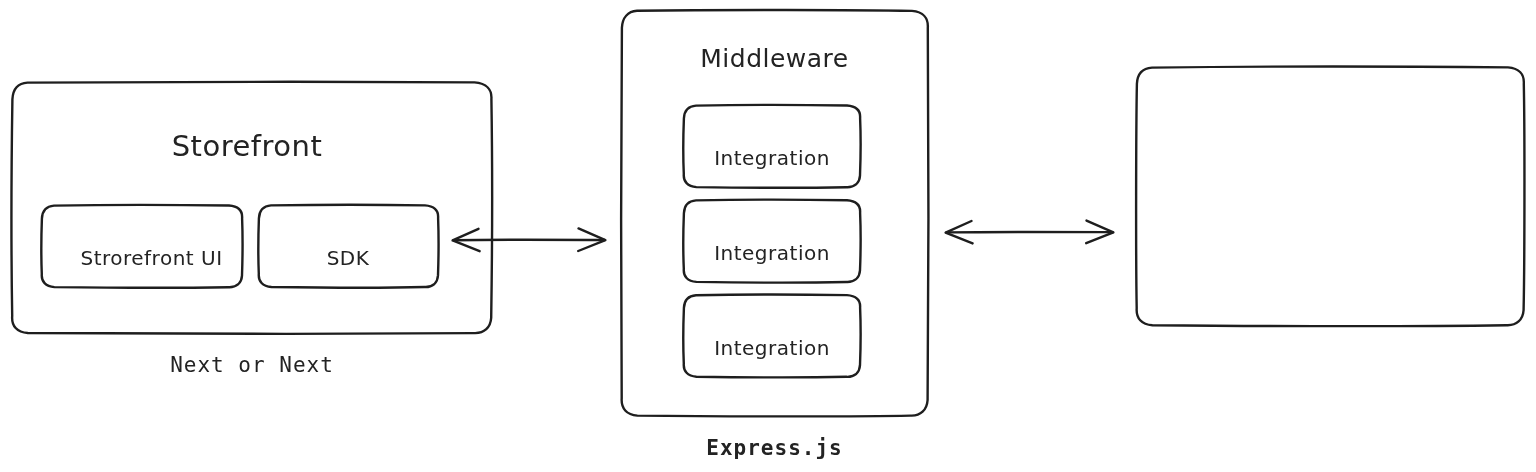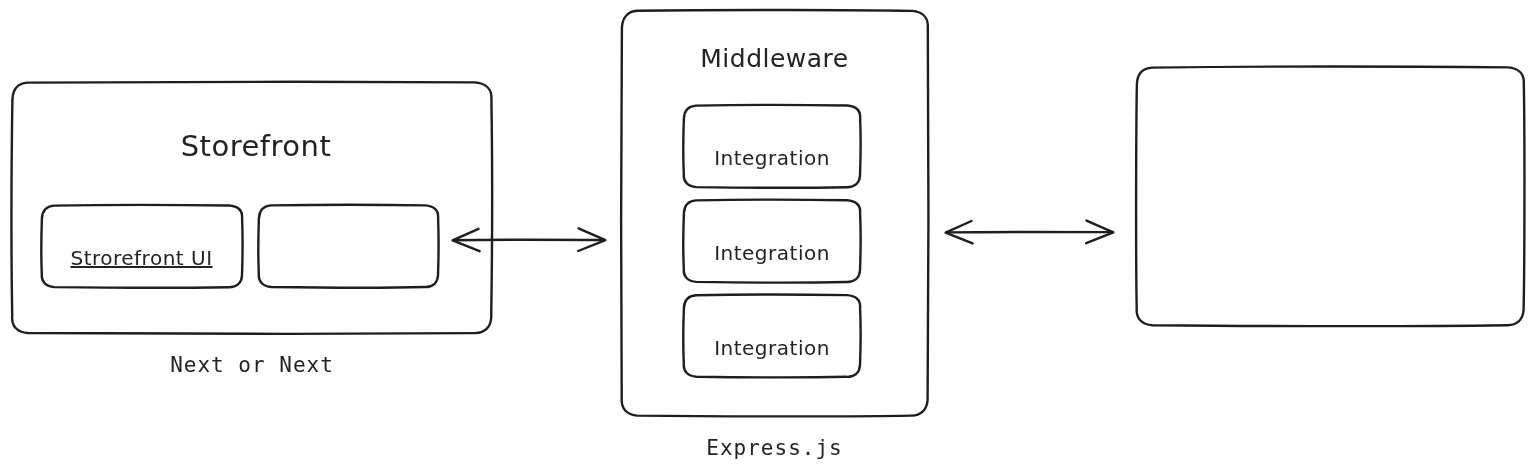--- a/index.html
+++ b/index.html
@@ -137,31 +137,32 @@
 
       <g>
         <path d="M946.5 232.4 C 1000 231.6, 1070 232.0, 1112.5 232.2"></path>
         <path d="M971.5 221.0 L 945.6 232.6 L 972.6 243.4"></path>
         <path d="M1086.5 220.6 L 1113.4 232.3 L 1086.2 243.2"></path>
       </g>
 
     </g>
   </svg>
 
-  <div class="lbl hand title-lg" style="left:16px; top:126px; width:480px; height:40px;">Storefront</div>
+  <div class="lbl hand title-lg" style="left:7px; top:126px; width:480px; height:40px;">Storefront</div>
 
-  <div class="lbl hand title-sm" style="left:41px; top:226px; width:201px; height:40px;text-decoration:underline;">Strorefront UI</div>
+  <div class="lbl hand title-sm" style="left:51px; top:226px; width:201px; height:40px;">Strorefront UI</div>
 
+  <div class="lbl hand title-sm" style="left:258px; top:226px; width:180px; height:40px;">SDK</div>
 
   <div class="lbl mono" style="left:12px; top:350px; width:480px; height:30px;">Next or Next</div>
 
   <div class="lbl hand title-md" style="left:621px; top:38px; width:307px; height:40px;">Middleware</div>
 
   <div class="lbl hand title-sm" style="left:683px; top:126px; width:178px; height:40px;">Integration</div>
 
   <div class="lbl hand title-sm" style="left:683px; top:221px; width:178px; height:40px;">Integration</div>
 
   <div class="lbl hand title-sm" style="left:683px; top:316px; width:178px; height:40px;">Integration</div>
 
-  <div class="lbl mono" style="left:621px; top:433px; width:307px; height:30px;">Express.js</div>
+  <div class="lbl mono" style="left:621px; top:433px; width:307px; height:30px;font-weight:bold;">Express.js</div>
 
 
 </div>
 
 </body></html>

